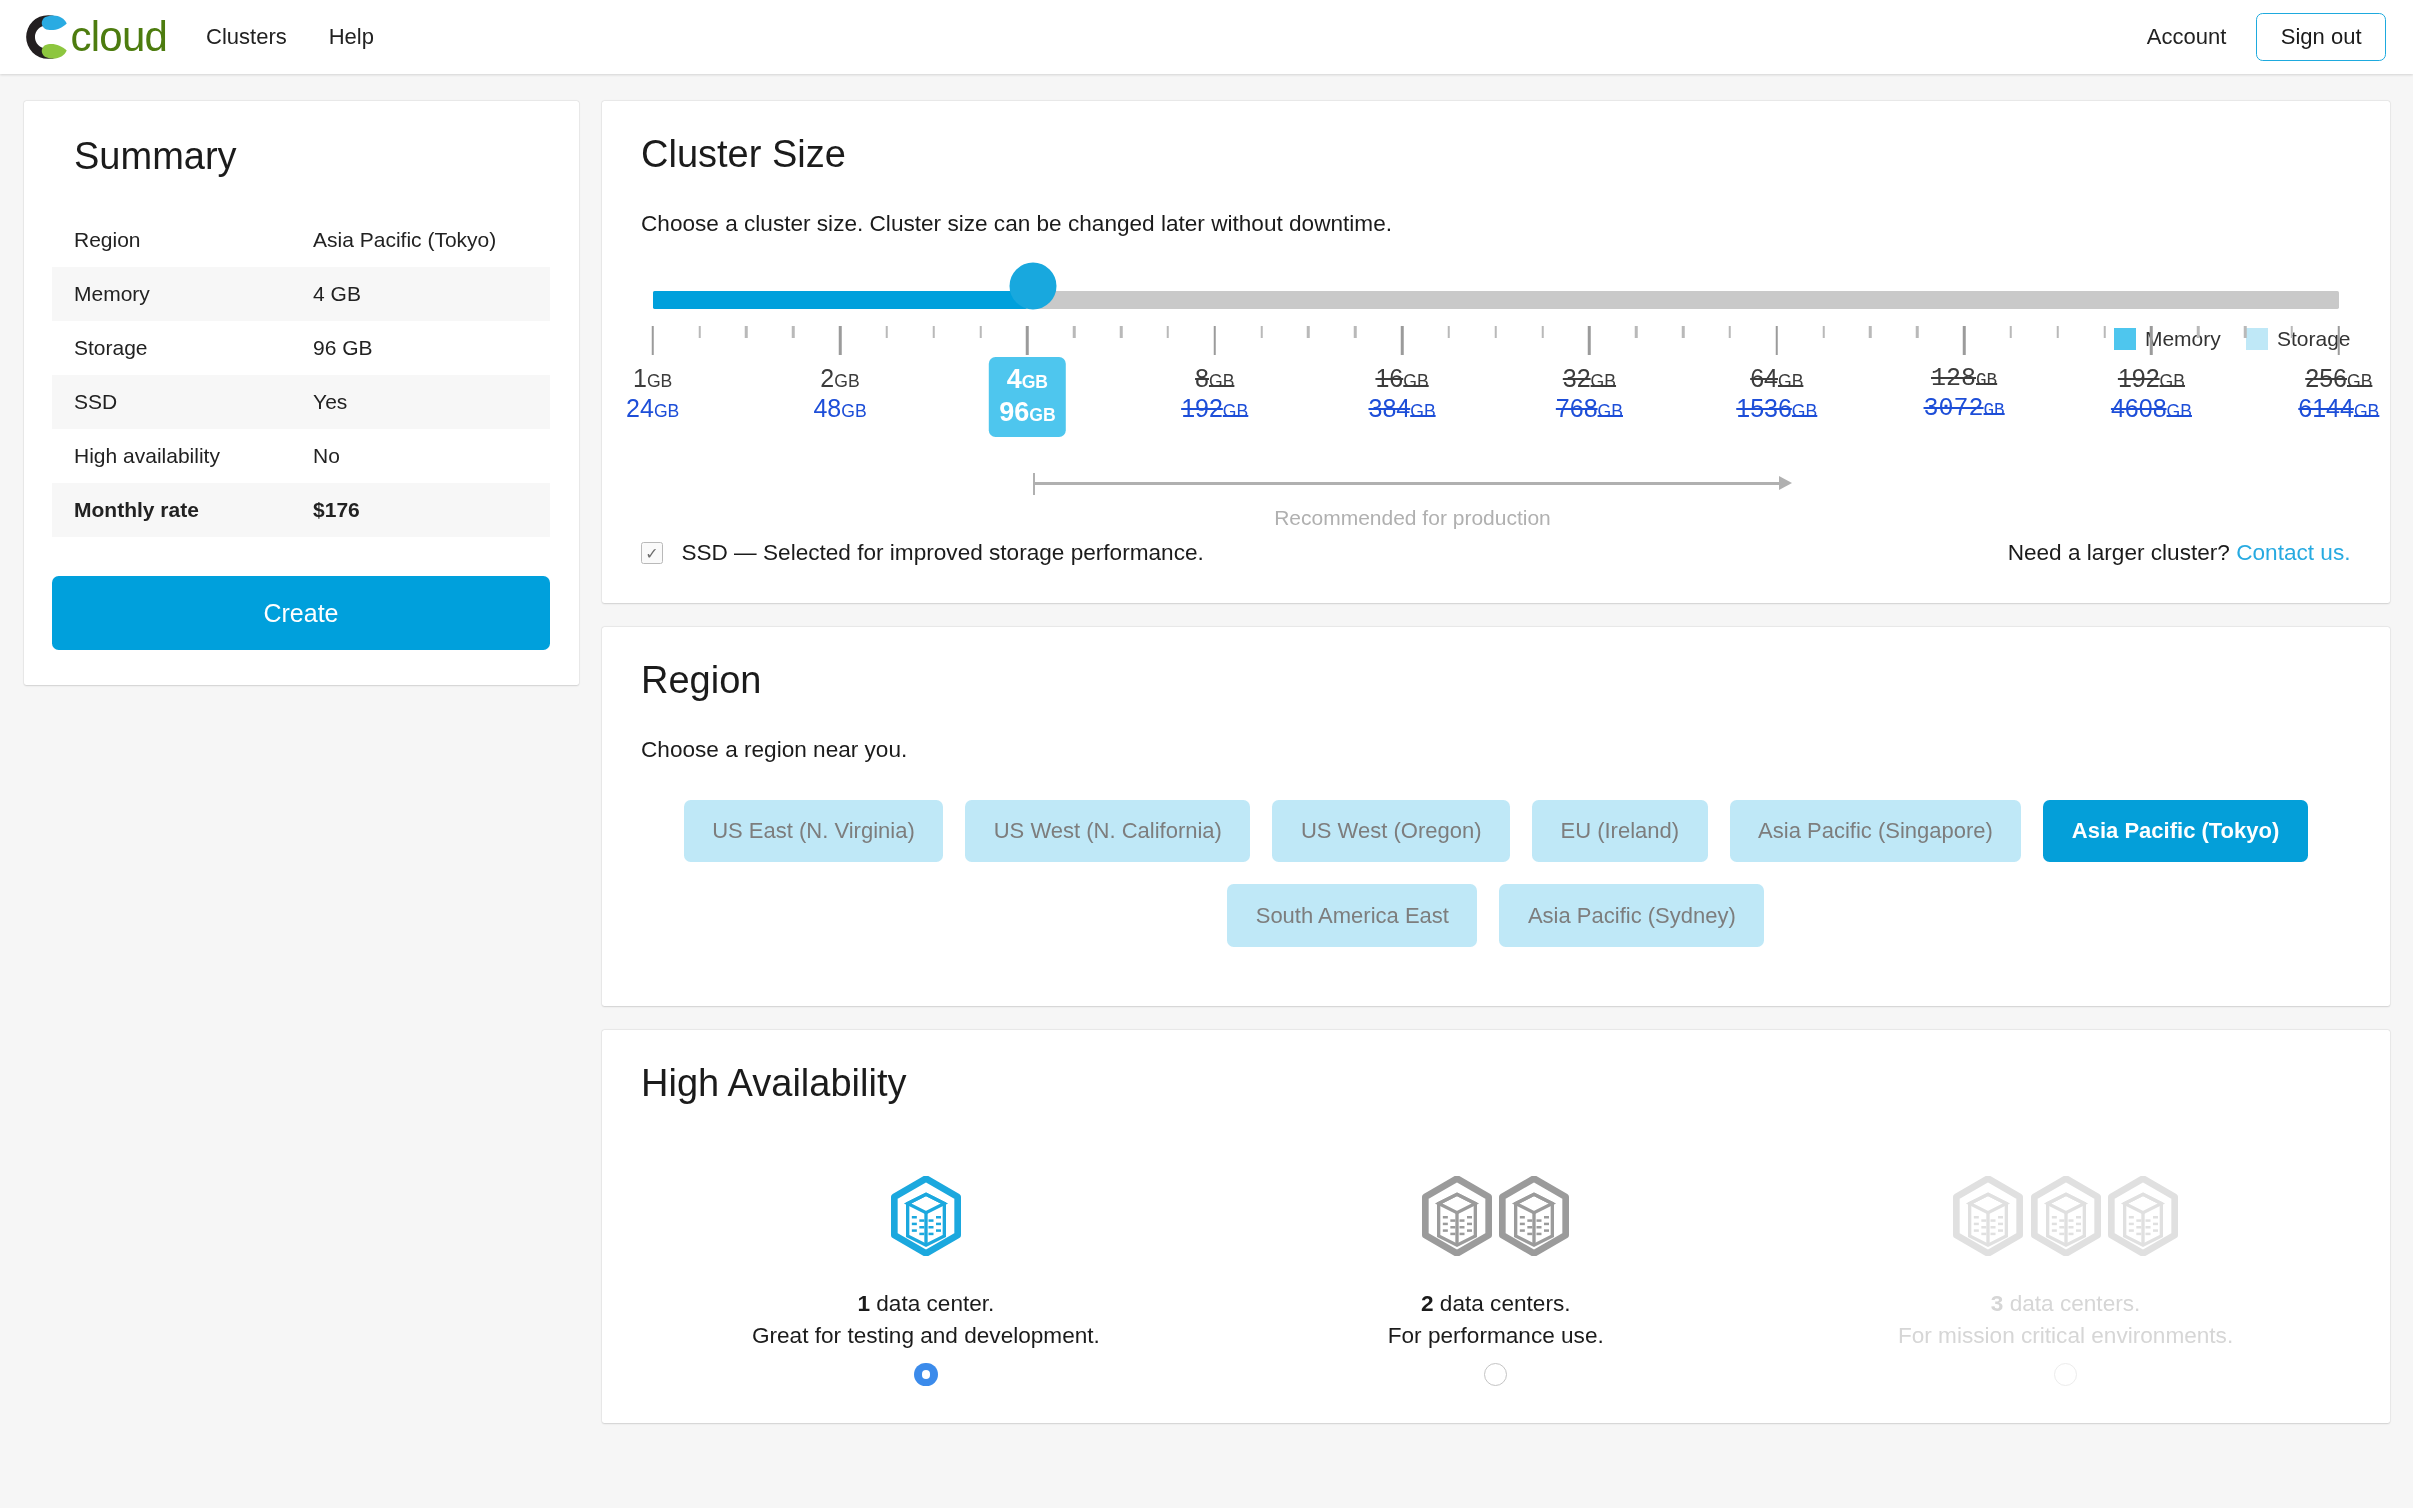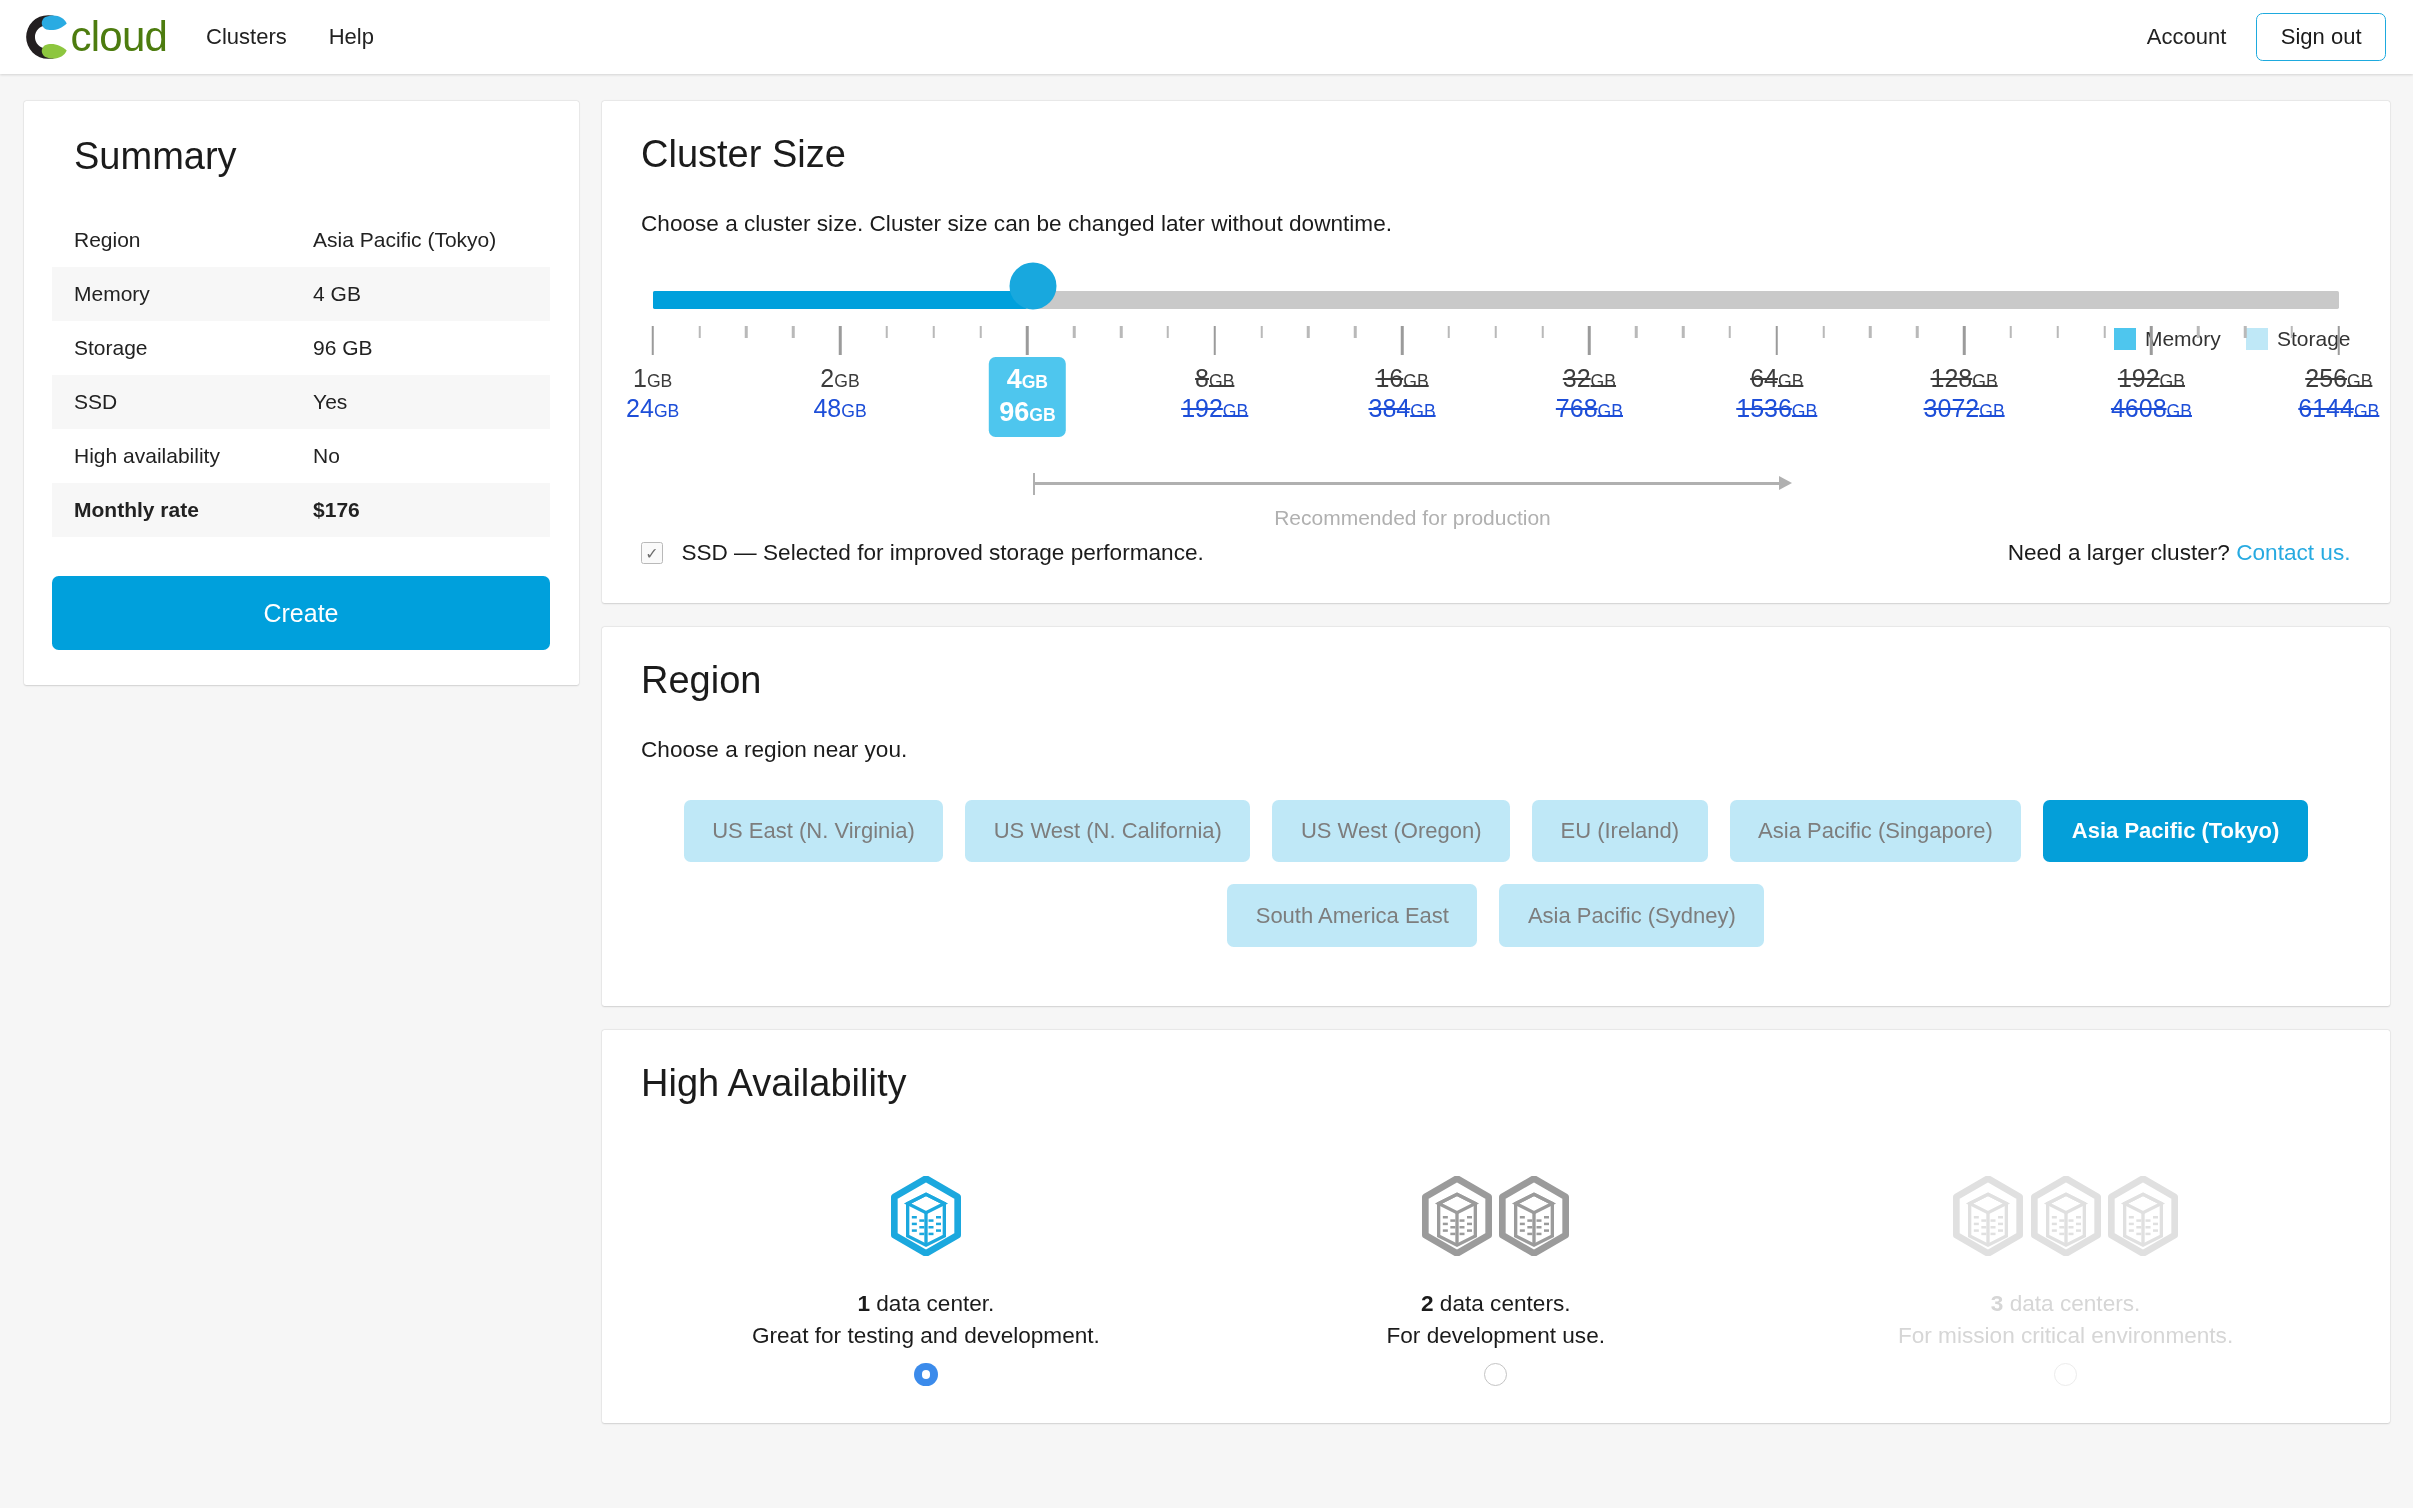--- a/index.html
+++ b/index.html
@@ -290,21 +290,21 @@
               <span class="sto">384<span class="u">GB</span></span>
             </div>
             <div class="lbl struck" style="left: 55.5556%;">
               <span class="mem">32<span class="u">GB</span></span>
               <span class="sto">768<span class="u">GB</span></span>
             </div>
             <div class="lbl struck" style="left: 66.6667%;">
               <span class="mem">64<span class="u">GB</span></span>
               <span class="sto">1536<span class="u">GB</span></span>
             </div>
-            <div class="lbl struck" style="left: 77.7778%;">
+            <div class="lbl struck" style="left: 77.7778%; font-family: Liberation Mono, monospace;">
               <span class="mem">128<span class="u">GB</span></span>
               <span class="sto">3072<span class="u">GB</span></span>
             </div>
             <div class="lbl struck" style="left: 88.8889%;">
               <span class="mem">192<span class="u">GB</span></span>
               <span class="sto">4608<span class="u">GB</span></span>
             </div>
             <div class="lbl struck" style="left: 100%;">
               <span class="mem">256<span class="u">GB</span></span>
               <span class="sto">6144<span class="u">GB</span></span>
@@ -415,21 +415,21 @@
                   <rect x="47" y="52" width="6" height="3"></rect>
                   <rect x="56" y="48" width="6" height="3"></rect>
                   <rect x="47" y="60" width="6" height="3"></rect>
                   <rect x="56" y="56" width="6" height="3"></rect>
                   <rect x="47" y="68" width="6" height="3"></rect>
                   <rect x="56" y="64" width="6" height="3"></rect>
                 </g>
               </svg>
             </div>
             <div class="ha-text1"><b>2</b> data centers.</div>
-            <div class="ha-text2">For development use.</div>
+            <div class="ha-text2">For performance use.</div>
             <div class="radio "></div>
           </div>
           <div class="ha-opt dim">
             <div class="ha-icons">
               <svg width="74" height="80" viewBox="0 0 88 96">
                 <path d="M44 3 L82 25 L82 71 L44 93 L6 71 L6 25 Z" fill="none" stroke="#e0e0e0" stroke-width="8" stroke-linejoin="round"></path>
                 <path d="M44 22 L66 33 L66 72 L44 83 L22 72 L22 33 Z" fill="none" stroke="#e0e0e0" stroke-width="4"></path>
                 <path d="M22 33 L44 22 L66 33 L44 44 Z" fill="none" stroke="#e0e0e0" stroke-width="4"></path>
                 <path d="M44 44 L44 83" stroke="#e0e0e0" stroke-width="4"></path>
                 <g fill="#e0e0e0">

